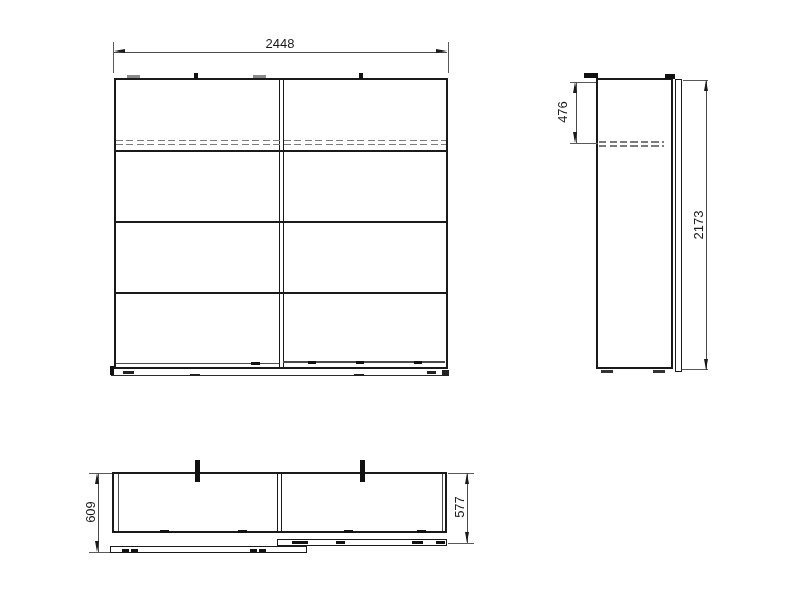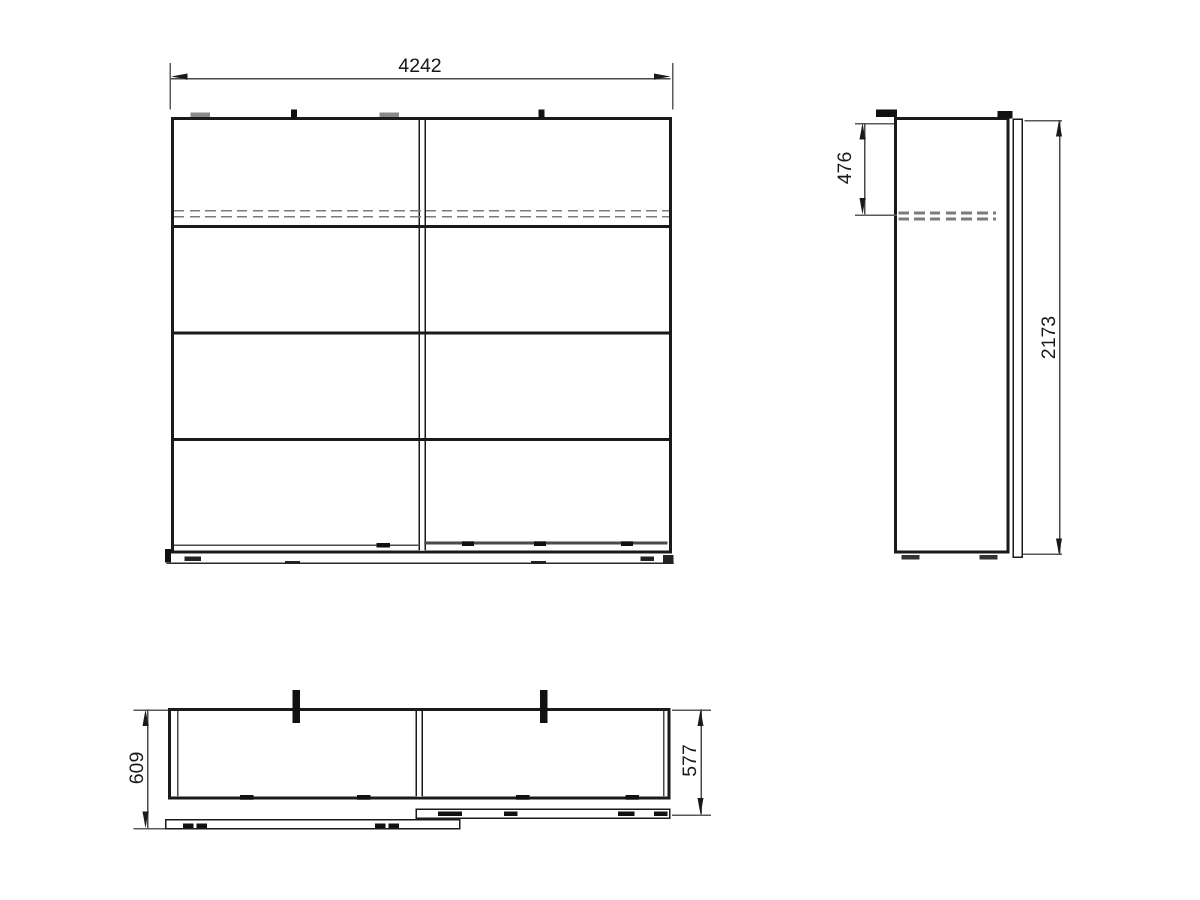--- a/index.html
+++ b/index.html
@@ -33,21 +33,21 @@
 
 <div class="canvas">
 
   <div class="abs" style="left:0;top:0;width:500px;height:400px;">
 
     <div class="ext" style="left:112.5px;top:42px;width:1px;height:31px;"></div>
     <div class="ext" style="left:447.5px;top:42px;width:1px;height:31px;"></div>
     <div class="dim" style="left:114px;top:51.5px;width:333px;height:1px;"></div>
     <div class="arr l" style="left:114px;top:49px;"></div>
     <div class="arr r" style="left:436px;top:49px;"></div>
-    <div class="dim-label" style="left:245px;top:37px;width:70px;">4242</div>
+    <div class="dim-label" style="left:245px;top:37px;width:70px;">2448</div>
 
     <div class="box" style="left:114px;top:78px;width:334px;height:291px;"></div>
     <div class="dbl-v" style="left:279px;top:80px;width:5px;height:287px;"></div>
 
     <div class="ln" style="left:116px;top:150px;width:330px;height:2px;"></div>
     <div class="ln" style="left:116px;top:221px;width:330px;height:2px;"></div>
     <div class="ln" style="left:116px;top:292px;width:330px;height:2px;"></div>
 
     <div class="dash2" style="left:116px;top:139.5px;width:330px;"></div>
     <div class="dash2" style="left:116px;top:143.7px;width:330px;"></div>

